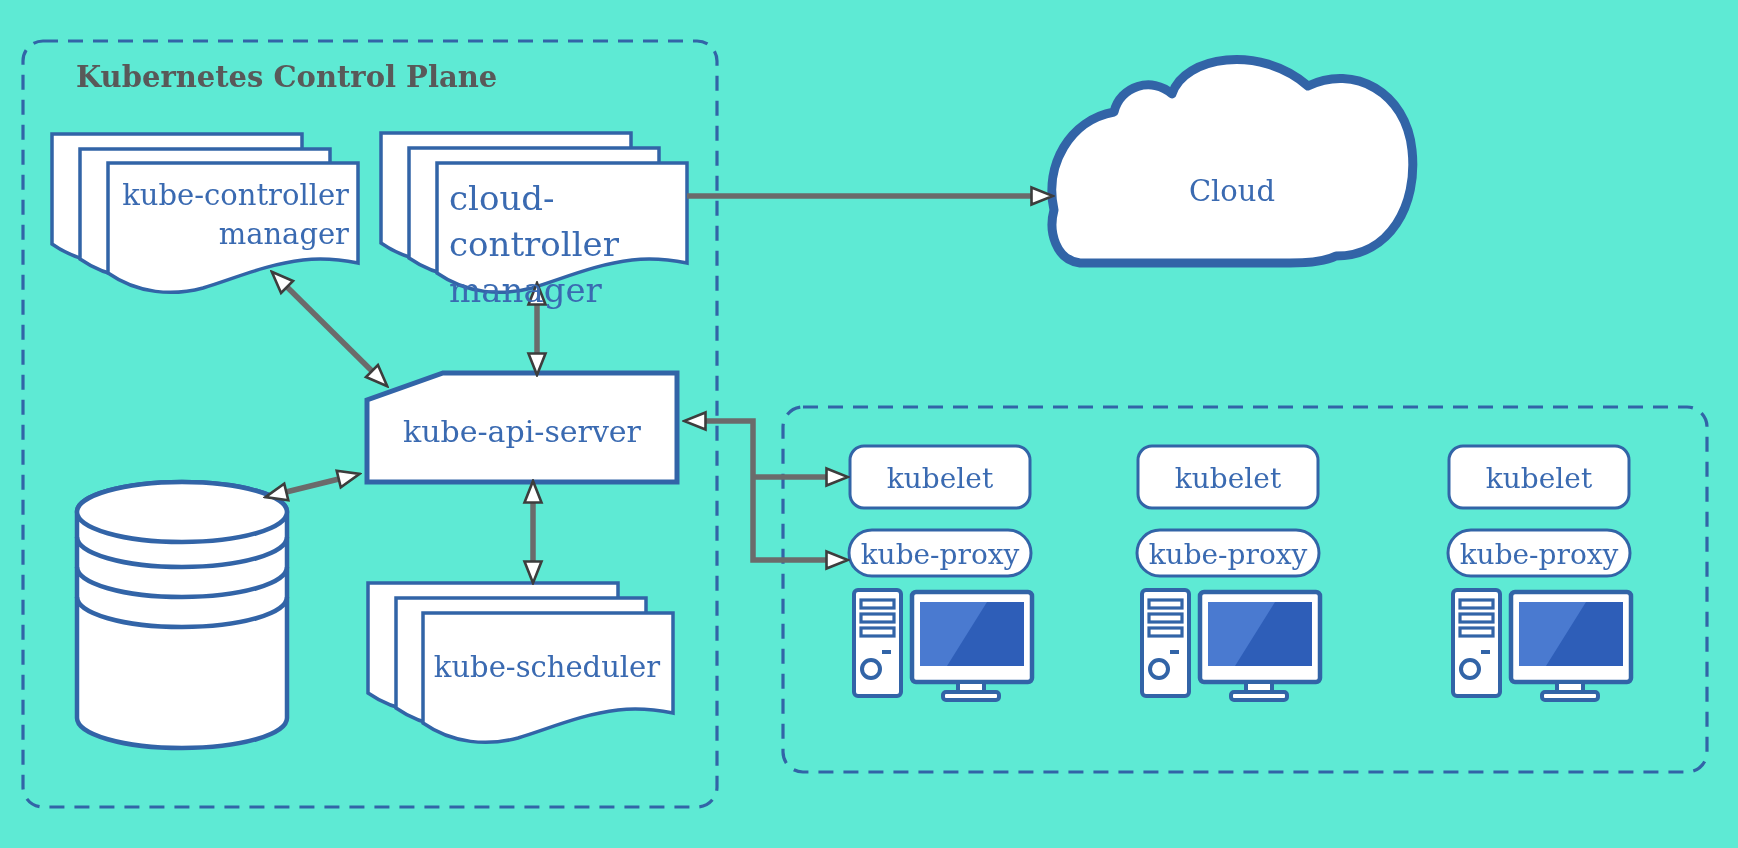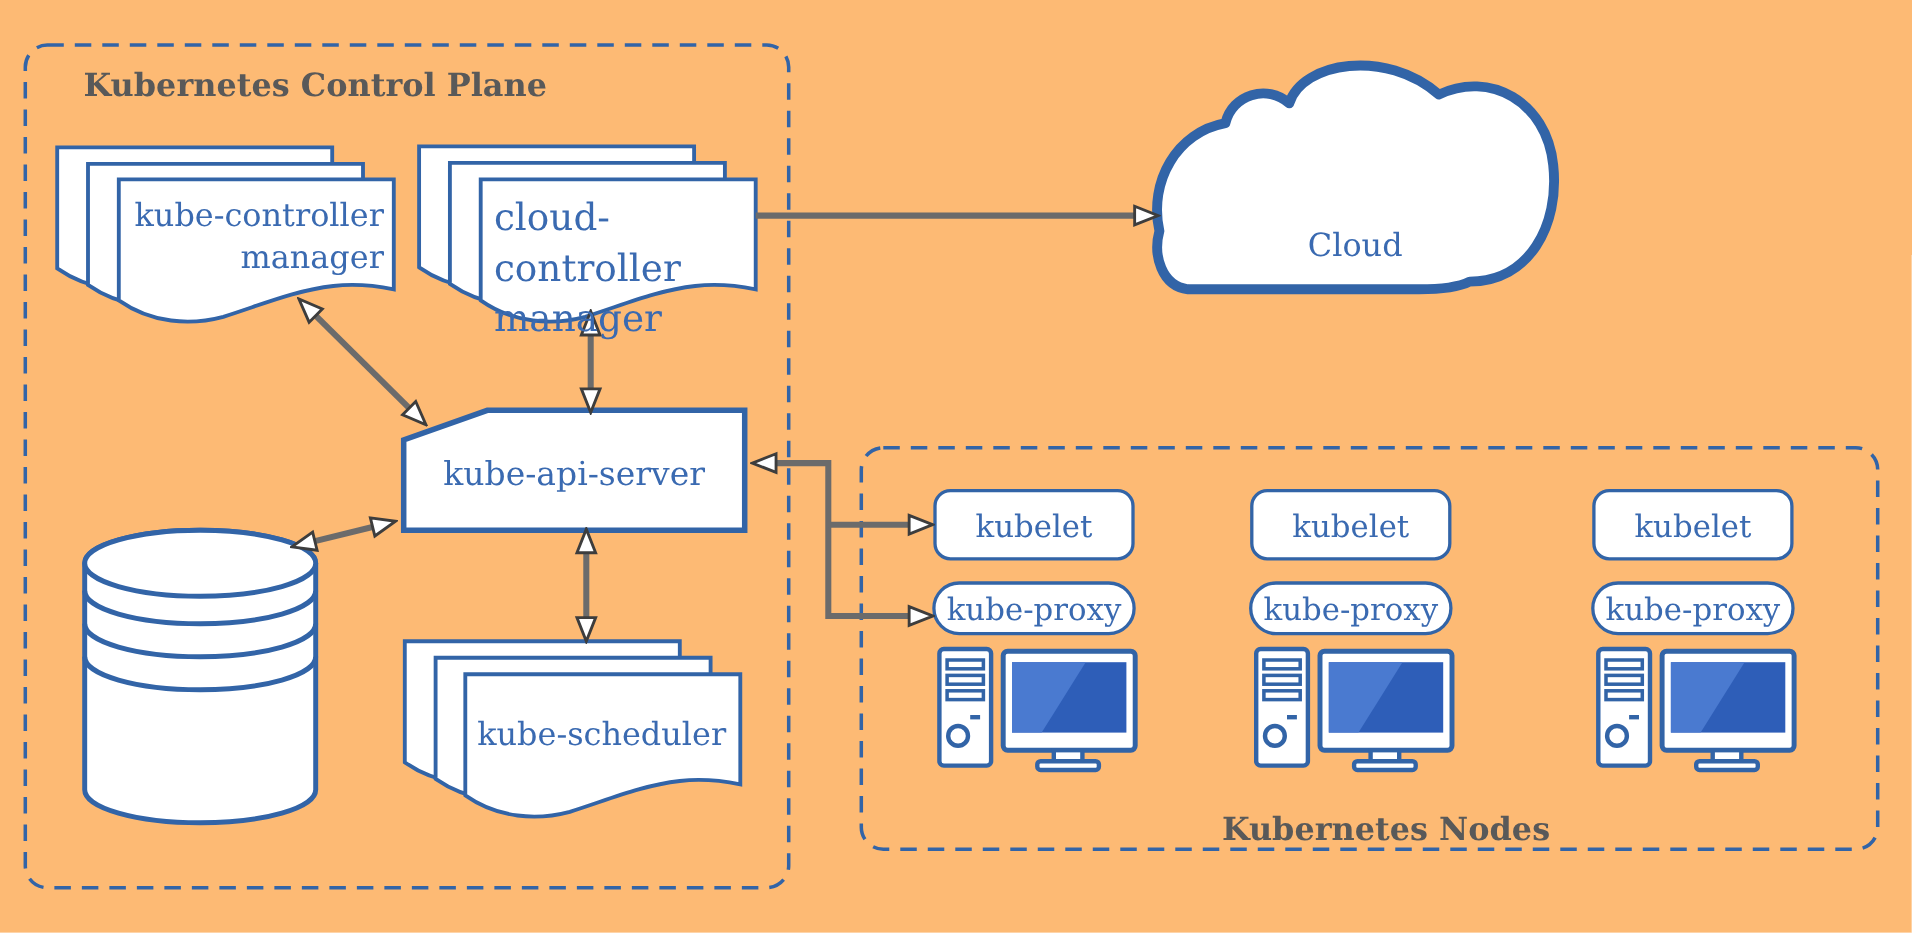--- a/index.html
+++ b/index.html
@@ -1,16 +1,16 @@
 <!DOCTYPE html>
 <html style="--shape-border: #3264a7; --label-text: #3a6ab1; --group-title: #595959; --arrow: #6b6b6b; --arrowhead-outline: #3d3d3d; --screen-dark: #2e5eb8; --screen-light: #4a7ad0;"><head>
 <meta charset="utf-8">
 <style>
   html,body { margin:0; padding:0; background:#ffffff; }
-  .canvas { position:relative; width:1738px; height:848px; background:#fdba74; overflow:hidden;
+  .canvas { position:relative; width:1738px; height:848px; background:#5eead4; overflow:hidden;
             font-family:"DejaVu Serif", serif; }
   .canvas svg { position:absolute; left:0; top:0; }
 
   .dashbox { fill:none; stroke:var(--shape-border); stroke-width:3.2; stroke-dasharray:15 10; }
   .shape   { fill:#ffffff; stroke:var(--shape-border); }
   .docstack use { fill:#ffffff; stroke:var(--shape-border); stroke-width:3.5; }
   .ring    { fill:none; stroke:var(--shape-border); stroke-width:4.5; }
   .arrow   { stroke:var(--arrow); stroke-width:5.5; fill:none; }
   marker path { fill:#ffffff; stroke:var(--arrowhead-outline); stroke-width:2.6; stroke-linejoin:miter; }
 
@@ -111,26 +111,25 @@
 
 <div class="lbl" style="left:121px; top:176px; width:228px; font-size:29px;text-align:right;">kube-controller manager</div>
 
 <div class="lbl" style="left:449px; top:176px; width:228px; font-size:34px;">cloud-controller manager</div>
 
 <div class="lbl center" style="left:377px; top:412px; width:290px; font-size:30px;">kube-api-server</div>
 
 
 <div class="lbl center" style="left:425px; top:648px; width:244px; font-size:29px;">kube-scheduler</div>
 
-<div class="lbl center" style="left:1132px; top:172px; width:200px; font-size:29px;margin-top:32px;">Cloud</div>
+<div class="lbl center" style="left:1132px; top:172px; width:200px; font-size:29px;">Cloud</div>
 
 <div class="lbl center" style="left:850px; top:460px; width:180px; font-size:28px;">kubelet</div>
 <div class="lbl center" style="left:849px; top:536px; width:182px; font-size:28px;">kube-proxy</div>
 
 <div class="lbl center" style="left:1138px; top:460px; width:180px; font-size:28px;">kubelet</div>
 <div class="lbl center" style="left:1137px; top:536px; width:182px; font-size:28px;">kube-proxy</div>
 
 <div class="lbl center" style="left:1449px; top:460px; width:180px; font-size:28px;">kubelet</div>
 <div class="lbl center" style="left:1448px; top:536px; width:182px; font-size:28px;">kube-proxy</div>
 
-<div class="grouptitle" style="left:1095px; top:737px; width:330px; text-align:center; font-size:29px;">Kubernetes Nodes</div>
 
 </div>
 
 </body></html>

